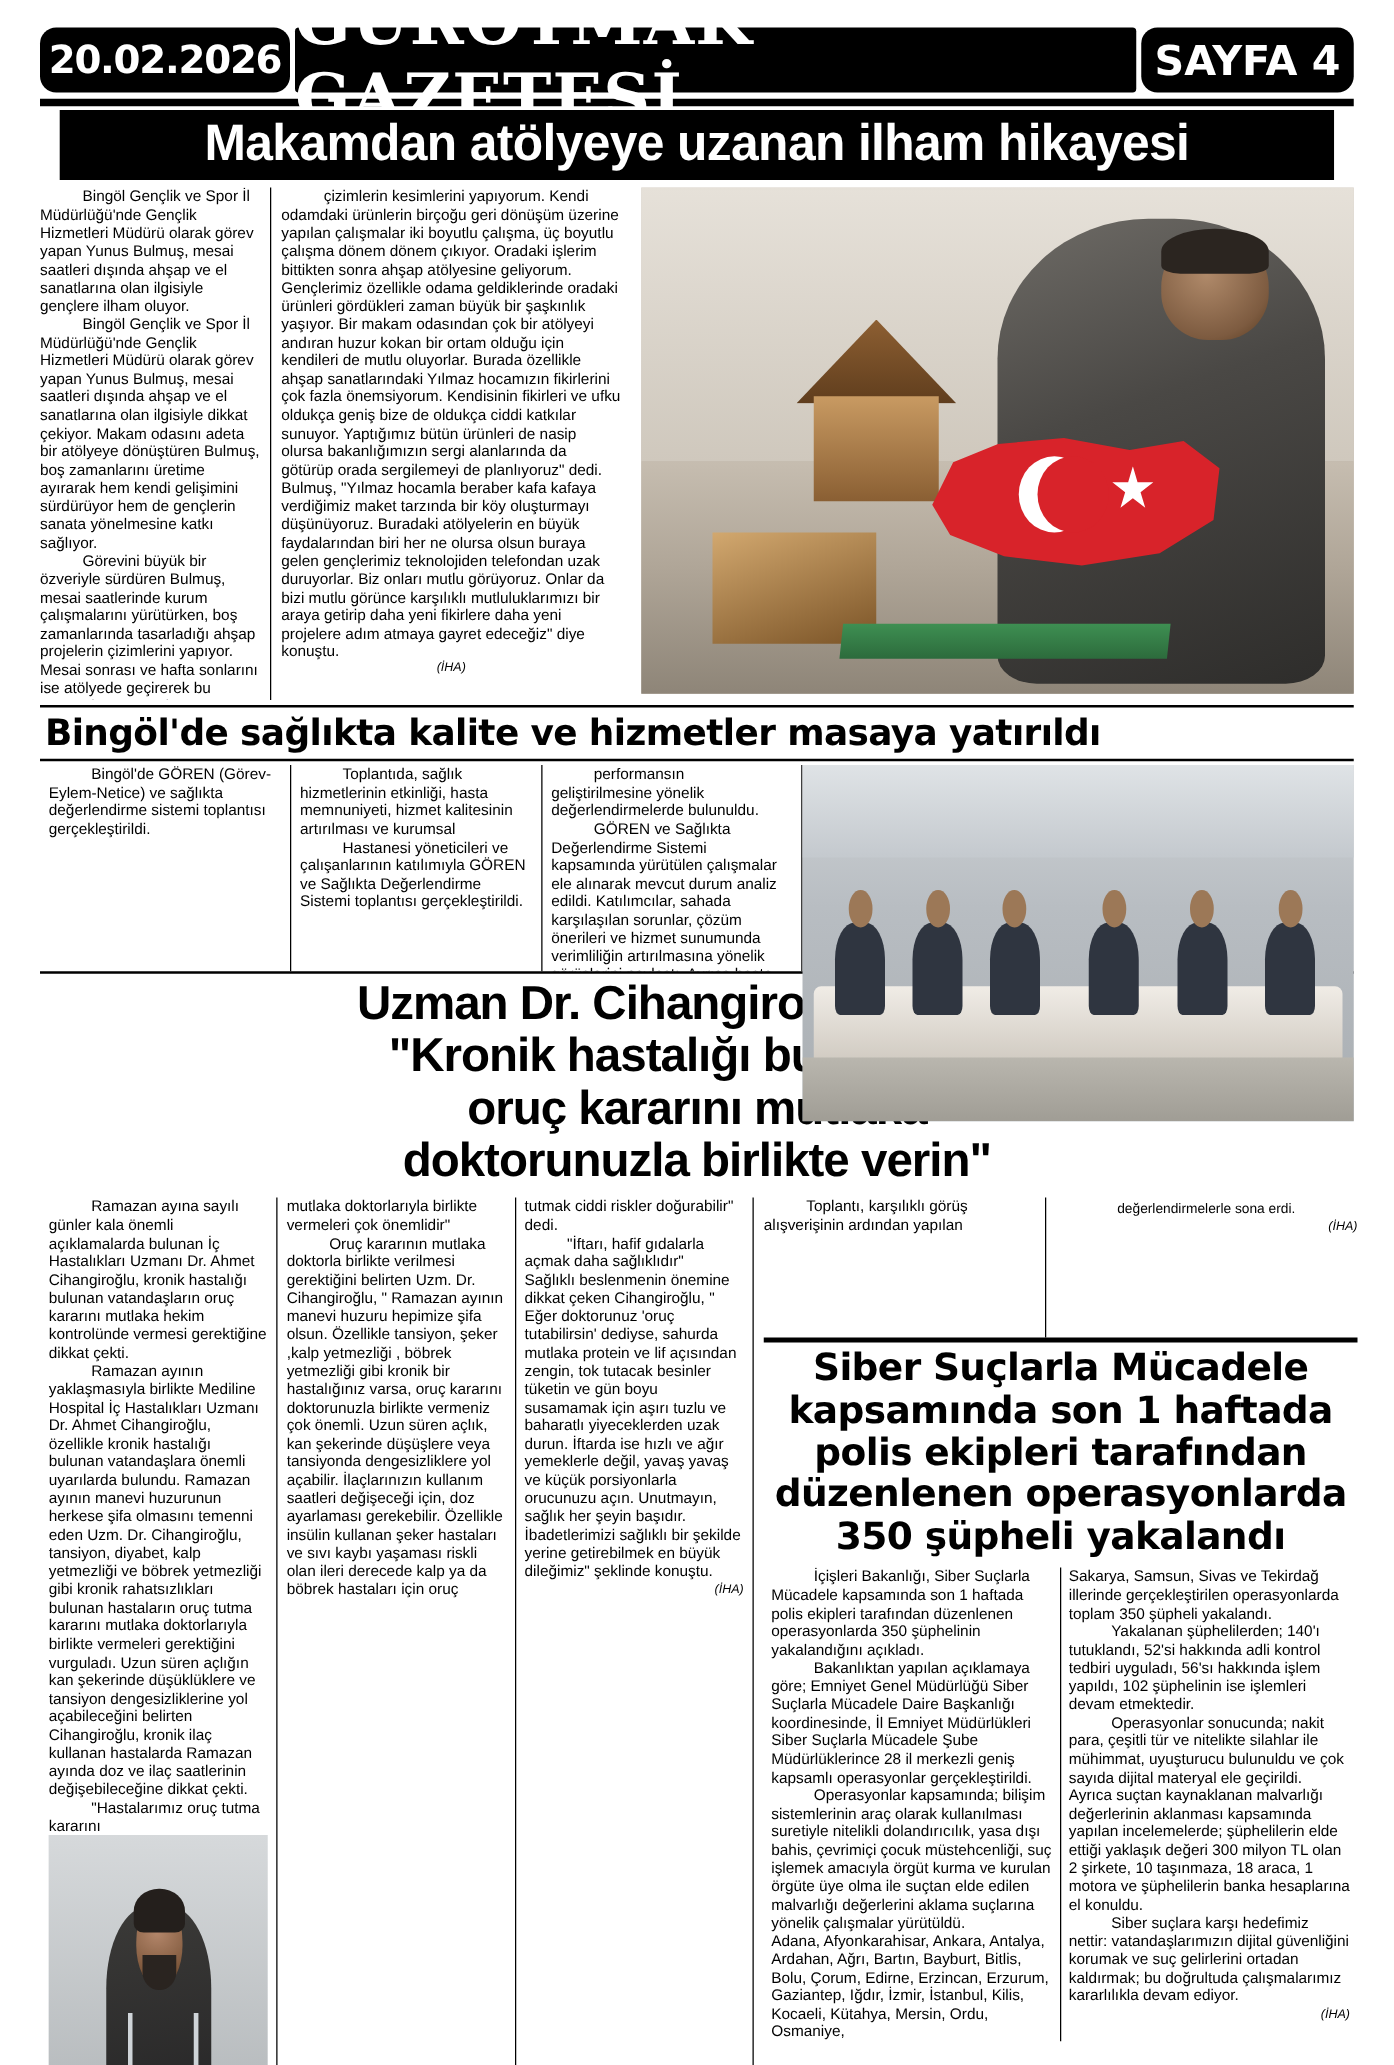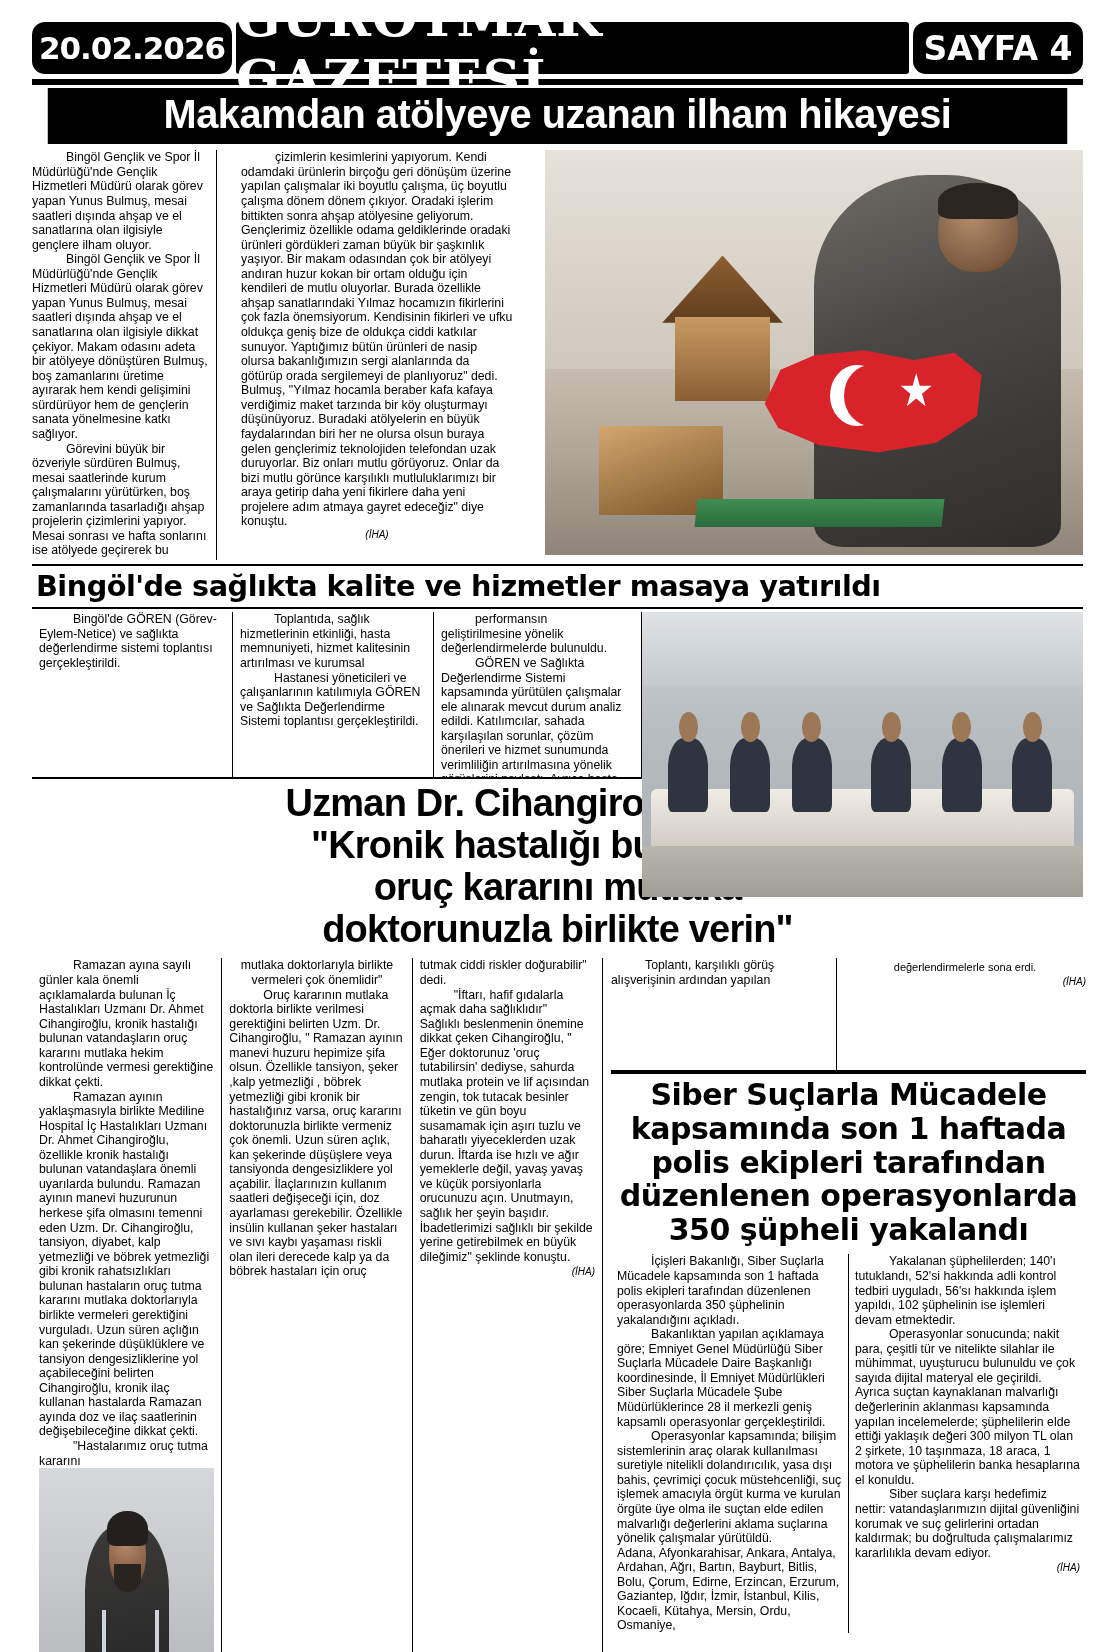--- a/index.html
+++ b/index.html
@@ -81,21 +81,21 @@
   .col p.noind{text-indent:0;}
   .vrule{border-left:1px solid #000;}
 
   
   .a1{
     display:flex;
     margin-top:6px;
     height:410px;
   }
   .a1 .c1{width:176px;padding-right:8px;}
-  .a1 .c2{width:272px;padding:0 24px;}
+  .a1 .c2{width:272px;padding:0 8px;}
   .a1 .photo{flex:1;margin-left:8px;position:relative;}
 
   
   .ph1{
     width:100%;height:405px;
     position:relative;overflow:hidden;
     background:linear-gradient(175deg,#d8d2ca 0%,#cfc7bd 30%,#b9b0a4 62%,#9d9487 100%);
   }
   .ph1 .wall{
     position:absolute;left:0;top:0;width:100%;height:54%;
@@ -353,21 +353,21 @@
         <div class="ph3">
           <div class="bgwall"></div>
           <div class="doc"></div>
           <div class="dhead"></div>
           <div class="dhair"></div>
           <div class="beard"></div>
           <div class="stetho"></div>
         </div>
       </div>
       <div class="col c vrule" style="width:186px;padding:0 7px;">
-        <p class="noind" style="text-align:center;">mutlaka doktorlarıyla birlikte vermeleri çok önemlidir"</p>
+        <p class="noind" style="">mutlaka doktorlarıyla birlikte vermeleri çok önemlidir"</p>
         <p>Oruç kararının mutlaka doktorla birlikte verilmesi gerektiğini belirten Uzm. Dr. Cihangiroğlu, " Ramazan ayının manevi huzuru hepimize şifa olsun. Özellikle tansiyon, şeker ,kalp yetmezliği , böbrek yetmezliği gibi kronik bir hastalığınız varsa, oruç kararını doktorunuzla birlikte vermeniz çok önemli. Uzun süren açlık, kan şekerinde düşüşlere veya tansiyonda dengesizliklere yol açabilir. İlaçlarınızın kullanım saatleri değişeceği için, doz ayarlaması gerekebilir. Özellikle insülin kullanan şeker hastaları ve sıvı kaybı yaşaması riskli olan ileri derecede kalp ya da böbrek hastaları için oruç</p>
       </div>
       <div class="col c vrule" style="width:186px;padding:0 7px;">
         <p class="noind">tutmak ciddi riskler doğurabilir" dedi.</p>
         <p>"İftarı, hafif gıdalarla açmak daha sağlıklıdır"</p>
         <p class="noind">Sağlıklı beslenmenin önemine dikkat çeken Cihangiroğlu, " Eğer doktorunuz 'oruç tutabilirsin' dediyse, sahurda mutlaka protein ve lif açısından zengin, tok tutacak besinler tüketin ve gün boyu susamamak için aşırı tuzlu ve baharatlı yiyeceklerden uzak durun. İftarda ise hızlı ve ağır yemeklerle değil, yavaş yavaş ve küçük porsiyonlarla orucunuzu açın. Unutmayın, sağlık her şeyin başıdır. İbadetlerimizi sağlıklı bir şekilde yerine getirebilmek en büyük dileğimiz" şeklinde konuştu.</p>
         <div class="iha">(İHA)</div>
       </div>
     </div>
 
@@ -394,20 +394,21 @@
       </div>
 
       <div class="a4">
         <div class="col c">
           <p>İçişleri Bakanlığı, Siber Suçlarla Mücadele kapsamında son 1 haftada polis ekipleri tarafından düzenlenen operasyonlarda 350 şüphelinin yakalandığını açıkladı.</p>
           <p>Bakanlıktan yapılan açıklamaya göre; Emniyet Genel Müdürlüğü Siber Suçlarla Mücadele Daire Başkanlığı koordinesinde, İl Emniyet Müdürlükleri Siber Suçlarla Mücadele Şube Müdürlüklerince 28 il merkezli geniş kapsamlı operasyonlar gerçekleştirildi.</p>
           <p>Operasyonlar kapsamında; bilişim sistemlerinin araç olarak kullanılması suretiyle nitelikli dolandırıcılık, yasa dışı bahis, çevrimiçi çocuk müstehcenliği, suç işlemek amacıyla örgüt kurma ve kurulan örgüte üye olma ile suçtan elde edilen malvarlığı değerlerini aklama suçlarına yönelik çalışmalar yürütüldü.</p>
           <p class="noind">Adana, Afyonkarahisar, Ankara, Antalya, Ardahan, Ağrı, Bartın, Bayburt, Bitlis, Bolu, Çorum, Edirne, Erzincan, Erzurum, Gaziantep, Iğdır, İzmir, İstanbul, Kilis, Kocaeli, Kütahya, Mersin, Ordu, Osmaniye,</p>
         </div>
         <div class="col c vrule">
+          <p class="noind">Sakarya, Samsun, Sivas ve Tekirdağ illerinde gerçekleştirilen operasyonlarda toplam 350 şüpheli yakalandı.</p>
           <p>Yakalanan şüphelilerden; 140'ı tutuklandı, 52'si hakkında adli kontrol tedbiri uyguladı, 56'sı hakkında işlem yapıldı, 102 şüphelinin ise işlemleri devam etmektedir.</p>
           <p>Operasyonlar sonucunda; nakit para, çeşitli tür ve nitelikte silahlar ile mühimmat, uyuşturucu bulunuldu ve çok sayıda dijital materyal ele geçirildi.</p>
           <p class="noind">Ayrıca suçtan kaynaklanan malvarlığı değerlerinin aklanması kapsamında yapılan incelemelerde; şüphelilerin elde ettiği yaklaşık değeri 300 milyon TL olan 2 şirkete, 10 taşınmaza, 18 araca, 1 motora ve şüphelilerin banka hesaplarına el konuldu.</p>
           <p>Siber suçlara karşı hedefimiz nettir: vatandaşlarımızın dijital güvenliğini korumak ve suç gelirlerini ortadan kaldırmak; bu doğrultuda çalışmalarımız kararlılıkla devam ediyor.</p>
           <div class="iha">(İHA)</div>
         </div>
       </div>
 
     </div>
   </div>

